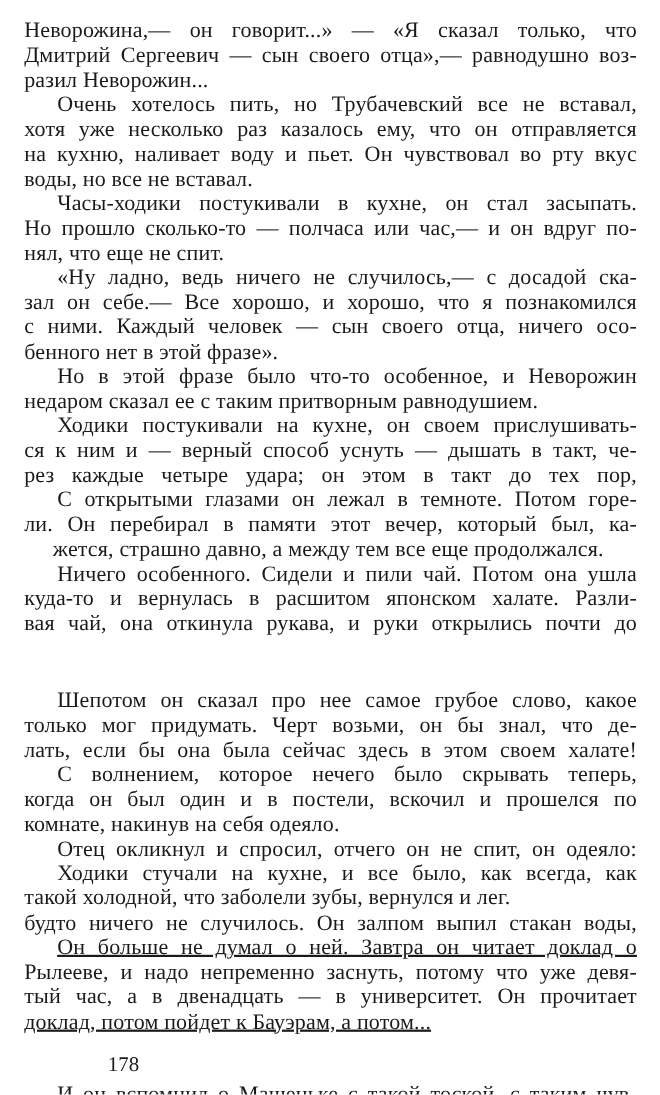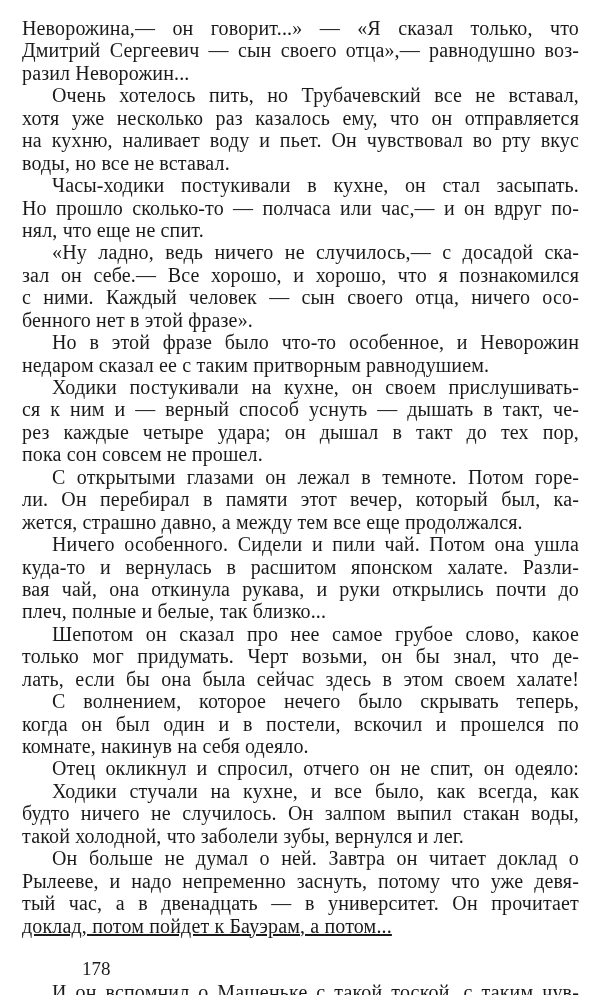--- a/index.html
+++ b/index.html
@@ -7,21 +7,21 @@
   .page {
     position: absolute; left: 22px; top: 17px; width: 557px;
     font-family: "Liberation Serif", "DejaVu Serif", serif;
     font-size: 20px; line-height: 22.45px; color: #1a1a1a;
     text-align: justify; letter-spacing: 0.15px;
   }
   .line { display: block; height: 22.45px; white-space: nowrap; text-align-last: justify; text-align: justify; }
   .line.last { text-align-last: left; }
   .line.indent { padding-left: 30px; }
   .page-number {
-    position: absolute; left: 82px; top: 958px;
+    position: absolute; left: 98px; top: 958px;
     font-family: "Liberation Serif", "DejaVu Serif", serif;
     font-size: 19px; color: #1a1a1a;
   }
 </style>
 </head>
 <body>
 
 <div class="page" id="page-body">
     <span class="line" style="white-space: nowrap;">Неворожина,— он  говорит...» — «Я сказал только, что</span>
     <span class="line" style="white-space: nowrap;">Дмитрий Сергеевич — сын своего отца»,— равнодушно воз-</span>
@@ -34,39 +34,37 @@
     <span class="line" style="white-space: nowrap;">Но прошло сколько-то — полчаса или час,— и он вдруг по-</span>
     <span class="line last" style="white-space: nowrap;">нял, что еще не спит.</span>
     <span class="line indent" style="white-space: nowrap;">«Ну ладно, ведь ничего не случилось,— с досадой ска-</span>
     <span class="line" style="white-space: nowrap;">зал он себе.— Все хорошо, и хорошо, что я познакомился</span>
     <span class="line" style="white-space: nowrap;">с ними. Каждый человек — сын своего отца, ничего осо-</span>
     <span class="line last" style="white-space: nowrap;">бенного нет в этой фразе».</span>
     <span class="line indent" style="white-space: nowrap;">Но в этой фразе было что-то особенное, и Неворожин</span>
     <span class="line last" style="white-space: nowrap;">недаром сказал ее с таким притворным равнодушием.</span>
     <span class="line indent" style="white-space: nowrap;">Ходики постукивали на кухне, он своем прислушивать-</span>
     <span class="line" style="white-space: nowrap;">ся к ним и — верный способ уснуть — дышать в такт, че-</span>
-    <span class="line" style="white-space: nowrap;">рез каждые четыре удара; он дышал в такт до тех пор,</span>
-    <span class="line last" style="white-space: nowrap;">пока сон совсем не прошел.</span>
+    <span class="line" style="white-space: nowrap;">рез каждые четыре удара; он этом в такт до тех пор,</span>
     <span class="line indent" style="white-space: nowrap;">С открытыми глазами он лежал в темноте. Потом горе-</span>
     <span class="line" style="white-space: nowrap;">ли. Он перебирал в памяти этот вечер, который был, ка-</span>
-    <span class="line last" style="white-space: nowrap;">жется, страшно давно, а между тем все еще продолжался.</span>
+    <span class="line last" style="white-space: nowrap; margin-left: 26px;">жется, страшно давно, а между тем все еще продолжался.</span>
     <span class="line indent" style="white-space: nowrap;">Ничего особенного. Сидели и пили чай. Потом она ушла</span>
     <span class="line" style="white-space: nowrap;">куда-то и вернулась в расшитом японском халате. Разли-</span>
     <span class="line" style="white-space: nowrap;">вая чай, она откинула рукава, и руки открылись почти до</span>
-    <span class="line last" style="white-space: nowrap;">плеч, полные и белые, так близко...</span>
-    <span class="line indent" style="white-space: nowrap;">Шепотом он сказал про нее самое грубое слово, какое</span>
+    <span class="line indent" style="white-space: nowrap; margin-top: 48px;">Шепотом он сказал про нее самое грубое слово, какое</span>
     <span class="line" style="white-space: nowrap;">только мог придумать. Черт возьми, он бы знал, что де-</span>
     <span class="line" style="white-space: nowrap;">лать, если бы она была сейчас здесь в этом своем халате!</span>
     <span class="line indent" style="white-space: nowrap;">С волнением, которое нечего было скрывать теперь,</span>
     <span class="line" style="white-space: nowrap;">когда он был один и в постели, вскочил и прошелся по</span>
     <span class="line last" style="white-space: nowrap;">комнате, накинув на себя одеяло.</span>
     <span class="line indent" style="white-space: nowrap;">Отец окликнул и спросил, отчего он не спит, он одеяло:</span>
     <span class="line indent" style="white-space: nowrap;">Ходики стучали на кухне, и все было, как всегда, как</span>
+    <span class="line last" style="white-space: nowrap;">такой холодной, что заболели зубы, вернулся и лег.</span>
     <span class="line" style="white-space: nowrap;">будто ничего не случилось. Он залпом выпил стакан воды,</span>
-    <span class="line last" style="white-space: nowrap;">такой холодной, что заболели зубы, вернулся и лег.</span>
-    <span class="line indent" style="white-space: nowrap;">Он больше не думал о ней. Завтра он читает доклад о</span>
+    <span class="line indent" style="white-space: nowrap; text-decoration: underline;">Он больше не думал о ней. Завтра он читает доклад о</span>
     <span class="line" style="white-space: nowrap;">Рылееве, и надо непременно заснуть, потому что уже девя-</span>
     <span class="line" style="white-space: nowrap;">тый час, а в двенадцать — в университет. Он прочитает</span>
     <span class="line last" style="white-space: nowrap; text-decoration: underline;">доклад, потом пойдет к Бауэрам, а потом...</span>
     <span class="line indent" style="white-space: nowrap; margin-top: 44px;">И он вспомнил о Машеньке с такой тоской, с таким чув-</span>
     <span class="line" style="white-space: nowrap;">ством стыда перед ней и беспокойства, что даже дыхание</span>
   </div>
 <div class="page-number">178</div>
 
 </body></html>

